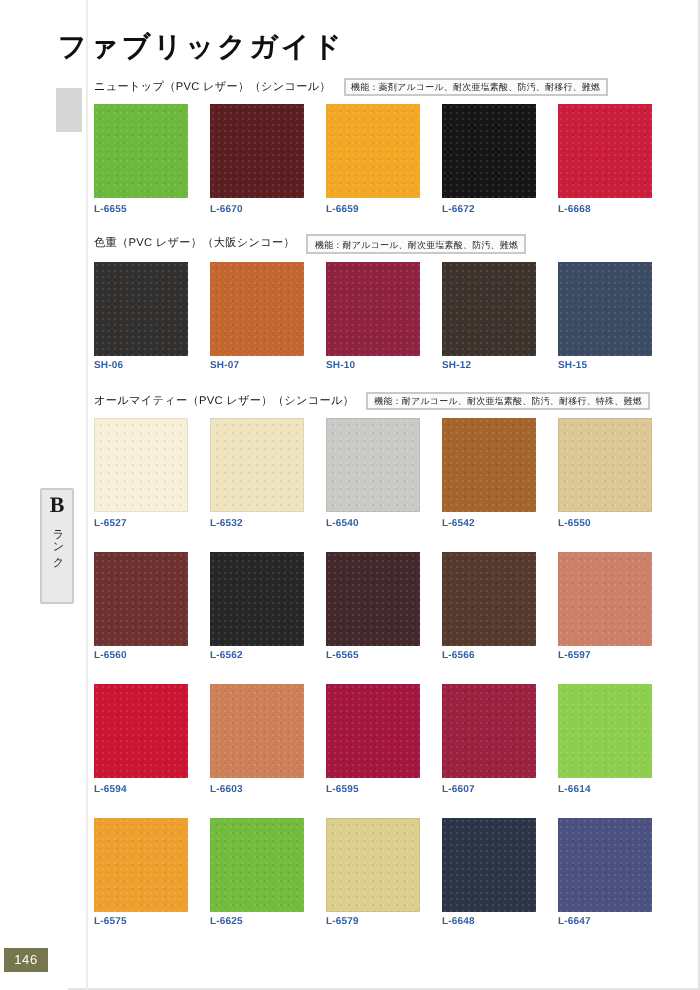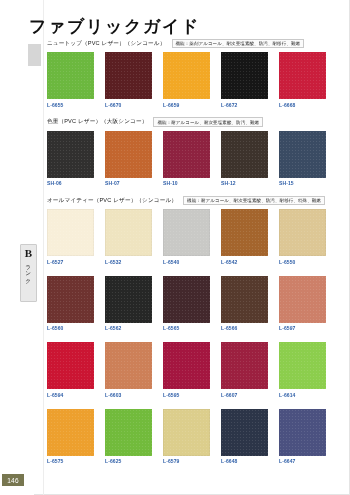--- a/index.html
+++ b/index.html
@@ -106,21 +106,21 @@
     font-size: 6.5px;
     color: #ffffff;
     letter-spacing: 0.3px;
   }
 
   
   .main-title {
     position: absolute;
     left: 29px;
     top: 15px;
-    font-size: 17px;
+    font-size: 14px;
     font-weight: bold;
     letter-spacing: 1.6px;
     color: #101010;
     white-space: nowrap;
   }
 
   
   .content {
     position: absolute;
     left: 47px;

